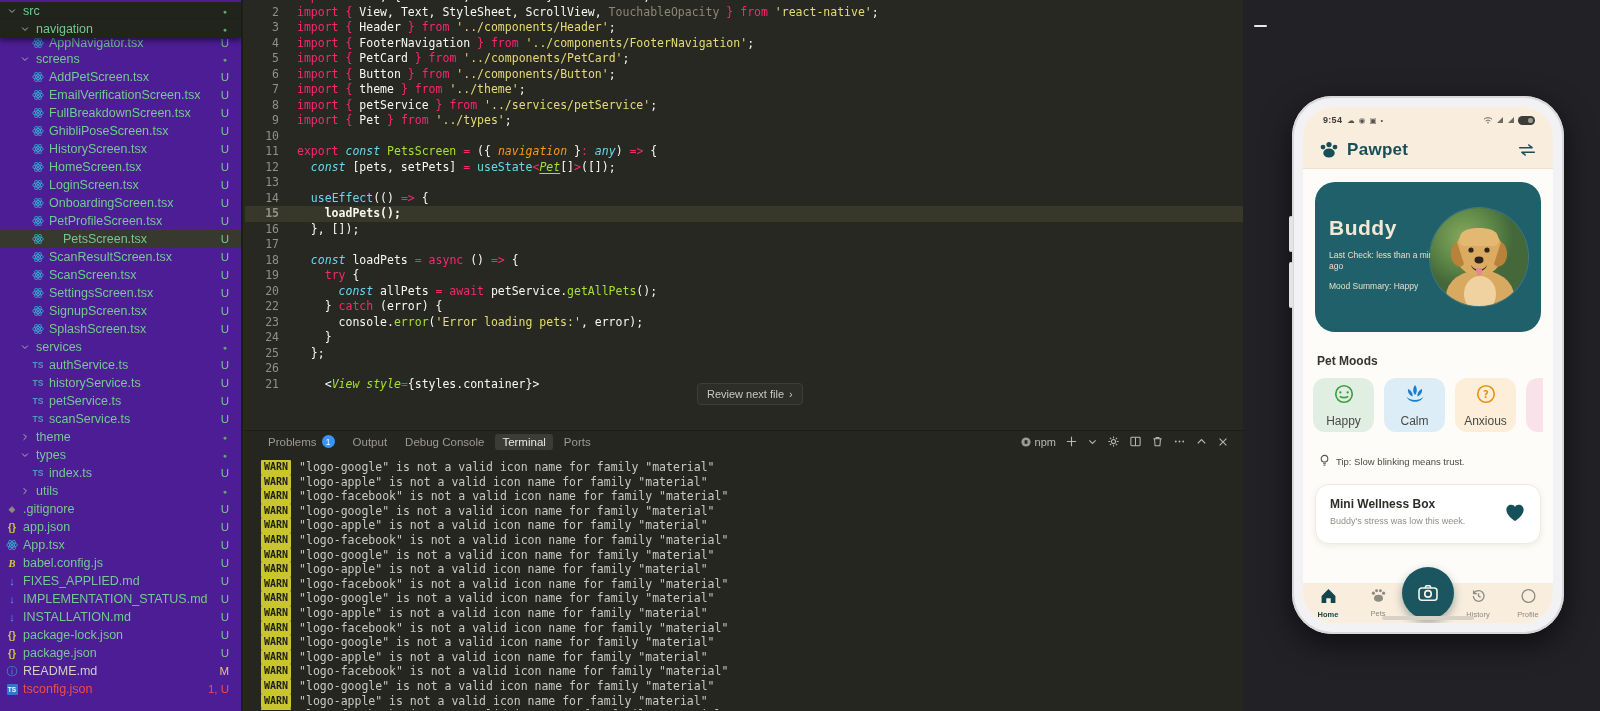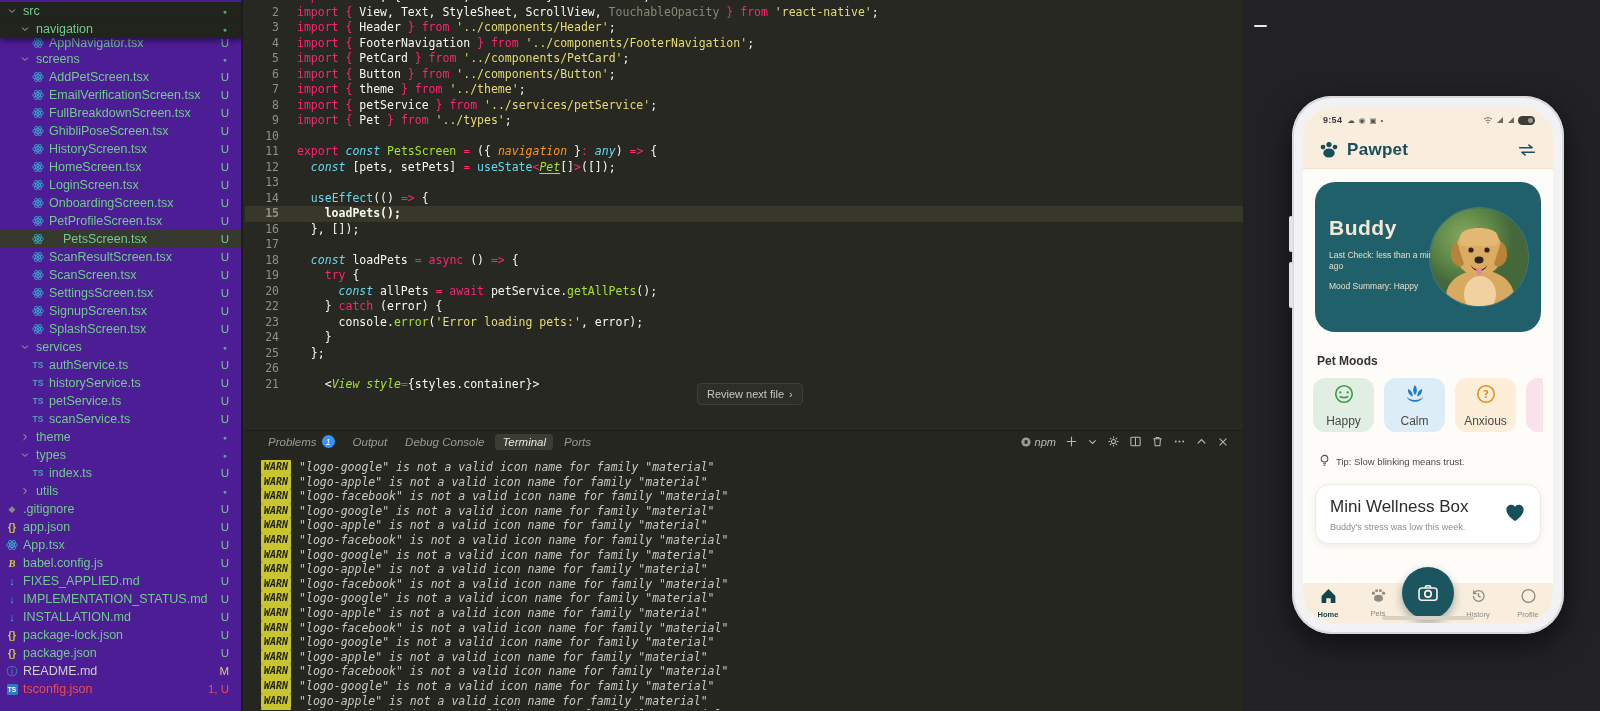--- a/index.html
+++ b/index.html
@@ -35,21 +35,21 @@
   .code-line .ln { width:52px; flex:0 0 52px; text-align:right; padding-right:18px; color:#8f908a; }
   .code-line.current { background:#373829;font-weight:bold; }
   .tk-w{color:#f8f8f2}.tk-k{color:#f92672}.tk-s{color:#e6db74}.tk-t{color:#66d9ef}
   .tk-ti{color:#66d9ef;font-style:italic}.tk-g{color:#a6e22e}.tk-gi{color:#a6e22e;font-style:italic}
   .tk-gu{color:#a6e22e;font-style:italic;text-decoration:underline;text-underline-offset:2px}
   .tk-o{color:#fd971f;font-style:italic}.tk-d{color:#8a8876}
   .review-btn { position:absolute; left:452px; top:383px; height:22px; padding:0 9px; display:flex; align-items:center; gap:5px;
     background:#2e2e29; border:1px solid #3e3e37; border-radius:4px; color:#c8c8c0; font-size:11px; cursor:pointer; }
 
   
-  .panel { position:absolute; left:245px; top:430px; width:998px; height:281px; background:#262620; border-top:1px solid #1c1c17;font-style:italic; }
+  .panel { position:absolute; left:245px; top:430px; width:998px; height:281px; background:#262620; border-top:1px solid #1c1c17; }
   .panel-tabs { display:flex; align-items:center; height:21px; padding-left:16px; gap:4px; }
   .ptab { display:flex; align-items:center; gap:5px; padding:2px 7px; font-size:11.5px; color:#9b9b92; border-radius:3px; cursor:pointer; }
   .ptab.active { background:#3b3c33; color:#e8e8e2; }
   .ptab .tbadge { background:#3794ff; color:#fff; font-size:8.5px; width:13px; height:13px; border-radius:50%; display:flex; align-items:center; justify-content:center; }
   .panel-actions { margin-left:auto; display:flex; align-items:center; gap:9px; padding-right:14px; color:#b9b9b0; }
   .pa-btn { display:flex; align-items:center; gap:3px; font-size:11px; color:#b9b9b0; cursor:pointer; }
   .pa-btn svg { display:block; }
   .term { padding:8px 0 0 16px; font-family:"DejaVu Sans Mono","Liberation Mono",monospace; font-size:11.5px; overflow:hidden; height:258px; }
   .trow { height:14.6px; line-height:14.6px; white-space:pre; display:flex; align-items:center; }
   .twarn { background:#c9c52f; color:#1e1e17; font-weight:bold; font-size:10px; padding:0 3px; margin-right:8px; border-radius:1px; }
@@ -80,21 +80,21 @@
   .pet-sub2 { font-size:8.5px; color:#e9ddc6; width:118px; margin-top:8px; }
   .dog-wrap { position:absolute; right:13px; top:26px; width:98px; height:98px; border-radius:50%; overflow:hidden; box-shadow:0 0 0 1px rgba(255,255,255,.15); }
   .moods-head { font-size:12px; font-weight:bold; color:#33332f; margin:22px 0 0 14px; }
   .moods-row { display:flex; gap:10px; margin:10px 0 0 10px; overflow:hidden; width:230px; }
   .mood-card { flex:0 0 61px; height:54px; border-radius:12px; display:flex; flex-direction:column; align-items:center; justify-content:center; gap:5px; cursor:pointer; }
   .mood-lbl { font-size:12px; color:#4a4a45; }
   .mood-happy { background:#e1efe3; } .mood-calm { background:#dcedf7; } .mood-anxious { background:#fdeeda; } .mood-extra { background:#fae2ea; }
   .tip-row { display:flex; align-items:center; gap:6px; margin:22px 0 0 16px; color:#4a4a45; font-size:9.5px; }
   .wellness { position:relative; margin:16px 12px 0 12px; height:60px; background:#ffffff; border:1px solid #f0ebe2; border-radius:14px;
     box-shadow:0 2px 6px rgba(60,50,30,.08); padding:12px 14px; }
-  .well-title { font-size:17px; font-weight:normal; color:#2c2c28; }
+  .well-title { font-size:12px; font-weight:bold; color:#2c2c28; }
   .well-sub { font-size:9px; color:#8f8f87; margin-top:5px; }
   .well-heart { position:absolute; right:14px; top:18px; }
   .fab { position:absolute; left:99px; top:460px; width:52px; height:52px; border-radius:50%; background:#1b5660;
     display:flex; align-items:center; justify-content:center; box-shadow:0 4px 10px rgba(20,60,70,.4); cursor:pointer; z-index:3; }
   .bottomnav { position:absolute; left:0; bottom:0; width:250px; height:40px; background:#f9edde; display:flex; align-items:flex-start; padding-top:5px; }
   .nav-item { flex:1; display:flex; flex-direction:column; align-items:center; gap:2px; cursor:pointer; }
   .nav-lbl { font-size:7.5px; color:#8c8c83; }
   .nav-item.active .nav-lbl { color:#14444e; font-weight:bold; }
   .home-ind { position:absolute; left:79px; bottom:3px; width:92px; height:4px; background:#d8d2c6; border-radius:2px; z-index:4; }
 </style>

